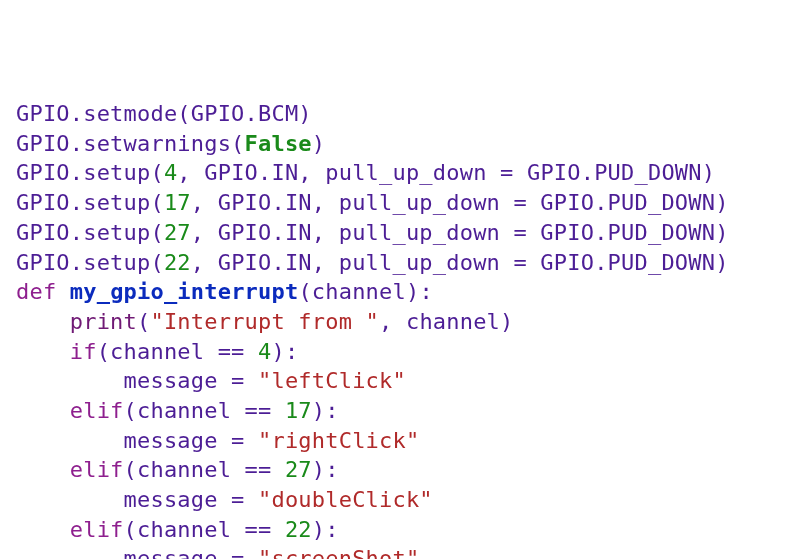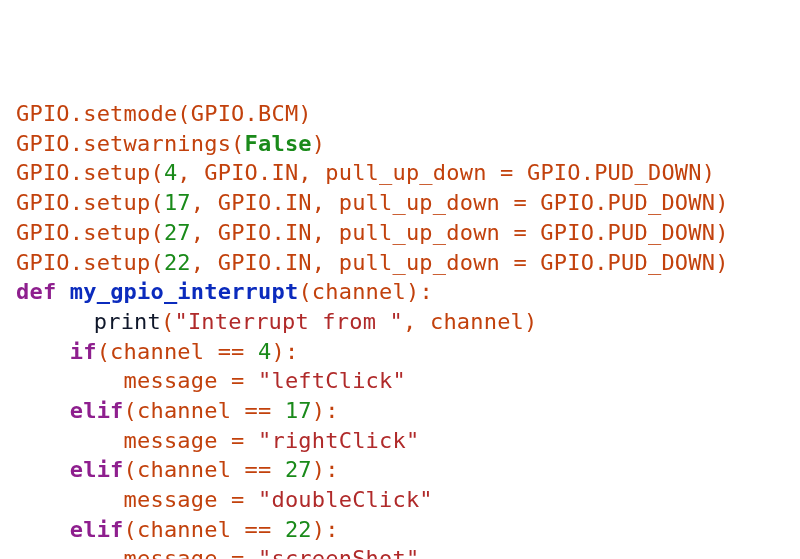--- a/index.html
+++ b/index.html
@@ -6,27 +6,27 @@
     margin: 0;
     padding: 10px 16px;
     background: #ffffff;
     font-family: "DejaVu Sans Mono", "Liberation Mono", Menlo, Consolas, monospace;
     font-size: 22px;
     line-height: 1.35;
     color: #111111;
     white-space: pre;
     letter-spacing: 0.2px;
   }
-  .tok-keyword { color: #8e1f8e; font-weight: bold; }
-  .tok-builtin { color: #0f172a; margin-left: 24px; }
+  .tok-keyword { color: #8e1f8e; font-weight: normal; }
+  .tok-builtin { color: #701a75; }
   .tok-bool    { color: #1a8a1a; font-weight: bold; text-align: right; }
   .tok-number  { color: #1a8a1a; }
   .tok-string  { color: #b02a2a; }
   .tok-funcdef { color: #0b2bbd; font-weight: bold; }
-  .tok-plain   { color: #c2410c; }
+  .tok-plain   { color: #4c1d95; }
 </style>
 </head>
 <body>
 
 
 <div id="code-root"><div><span class="tok-plain"></span><span class="tok-plain">GPIO.setmode(GPIO.BCM)</span></div><div><span class="tok-plain"></span><span class="tok-plain">GPIO.setwarnings(</span><span class="tok-bool">False</span><span class="tok-plain">)</span></div><div><span class="tok-plain"></span><span class="tok-plain">GPIO.setup(</span><span class="tok-number">4</span><span class="tok-plain">, GPIO.IN, pull_up_down = GPIO.PUD_DOWN)</span></div><div><span class="tok-plain"></span><span class="tok-plain">GPIO.setup(</span><span class="tok-number">17</span><span class="tok-plain">, GPIO.IN, pull_up_down = GPIO.PUD_DOWN)</span></div><div><span class="tok-plain"></span><span class="tok-plain">GPIO.setup(</span><span class="tok-number">27</span><span class="tok-plain">, GPIO.IN, pull_up_down = GPIO.PUD_DOWN)</span></div><div><span class="tok-plain"></span><span class="tok-plain">GPIO.setup(</span><span class="tok-number">22</span><span class="tok-plain">, GPIO.IN, pull_up_down = GPIO.PUD_DOWN)</span></div><div><span class="tok-plain"></span><span class="tok-plain"></span></div><div><span class="tok-plain"></span><span class="tok-keyword">def</span><span class="tok-plain"> </span><span class="tok-funcdef">my_gpio_interrupt</span><span class="tok-plain">(channel):</span></div><div><span class="tok-plain">    </span><span class="tok-builtin">print</span><span class="tok-plain">(</span><span class="tok-string">"Interrupt from "</span><span class="tok-plain">, channel)</span></div><div><span class="tok-plain">    </span><span class="tok-keyword">if</span><span class="tok-plain">(channel == </span><span class="tok-number">4</span><span class="tok-plain">):</span></div><div><span class="tok-plain">        </span><span class="tok-plain">message = </span><span class="tok-string">"leftClick"</span></div><div><span class="tok-plain">    </span><span class="tok-keyword">elif</span><span class="tok-plain">(channel == </span><span class="tok-number">17</span><span class="tok-plain">):</span></div><div><span class="tok-plain">        </span><span class="tok-plain">message = </span><span class="tok-string">"rightClick"</span></div><div><span class="tok-plain">    </span><span class="tok-keyword">elif</span><span class="tok-plain">(channel == </span><span class="tok-number">27</span><span class="tok-plain">):</span></div><div><span class="tok-plain">        </span><span class="tok-plain">message = </span><span class="tok-string">"doubleClick"</span></div><div><span class="tok-plain">    </span><span class="tok-keyword">elif</span><span class="tok-plain">(channel == </span><span class="tok-number">22</span><span class="tok-plain">):</span></div><div><span class="tok-plain">        </span><span class="tok-plain">message = </span><span class="tok-string">"screenShot"</span></div></div>
 
 
 
 </body></html>

